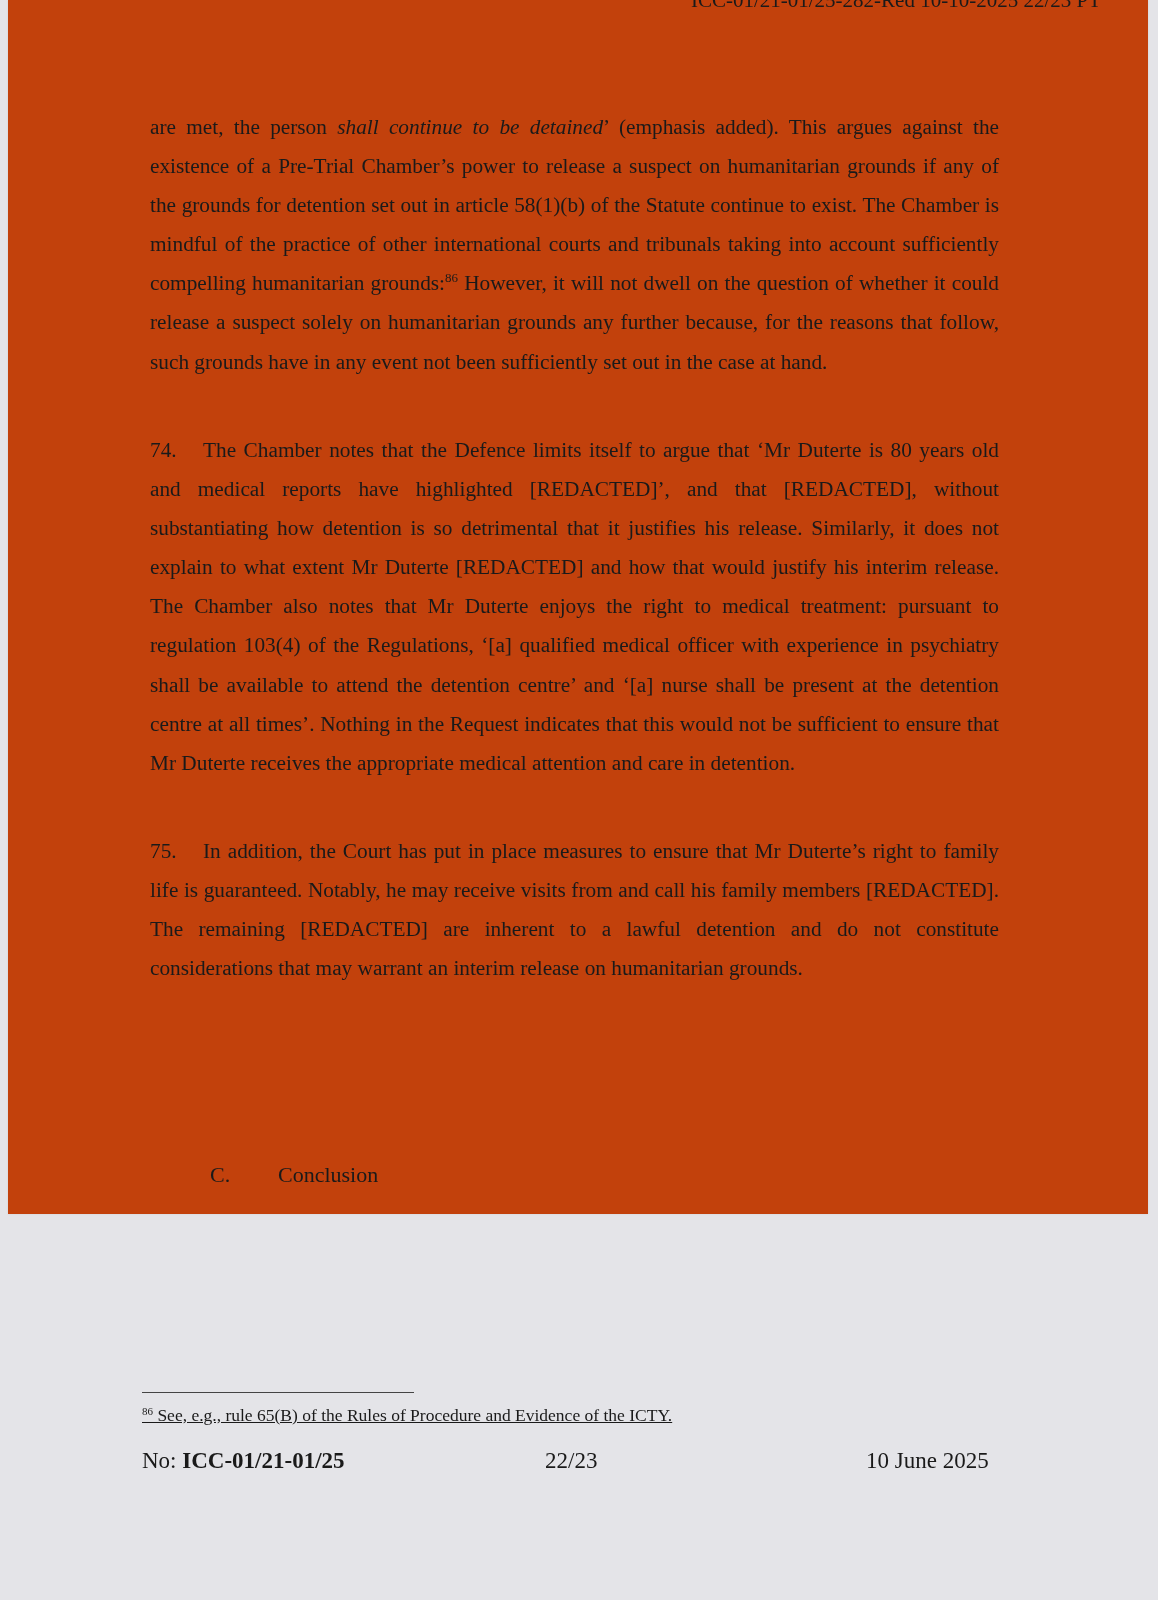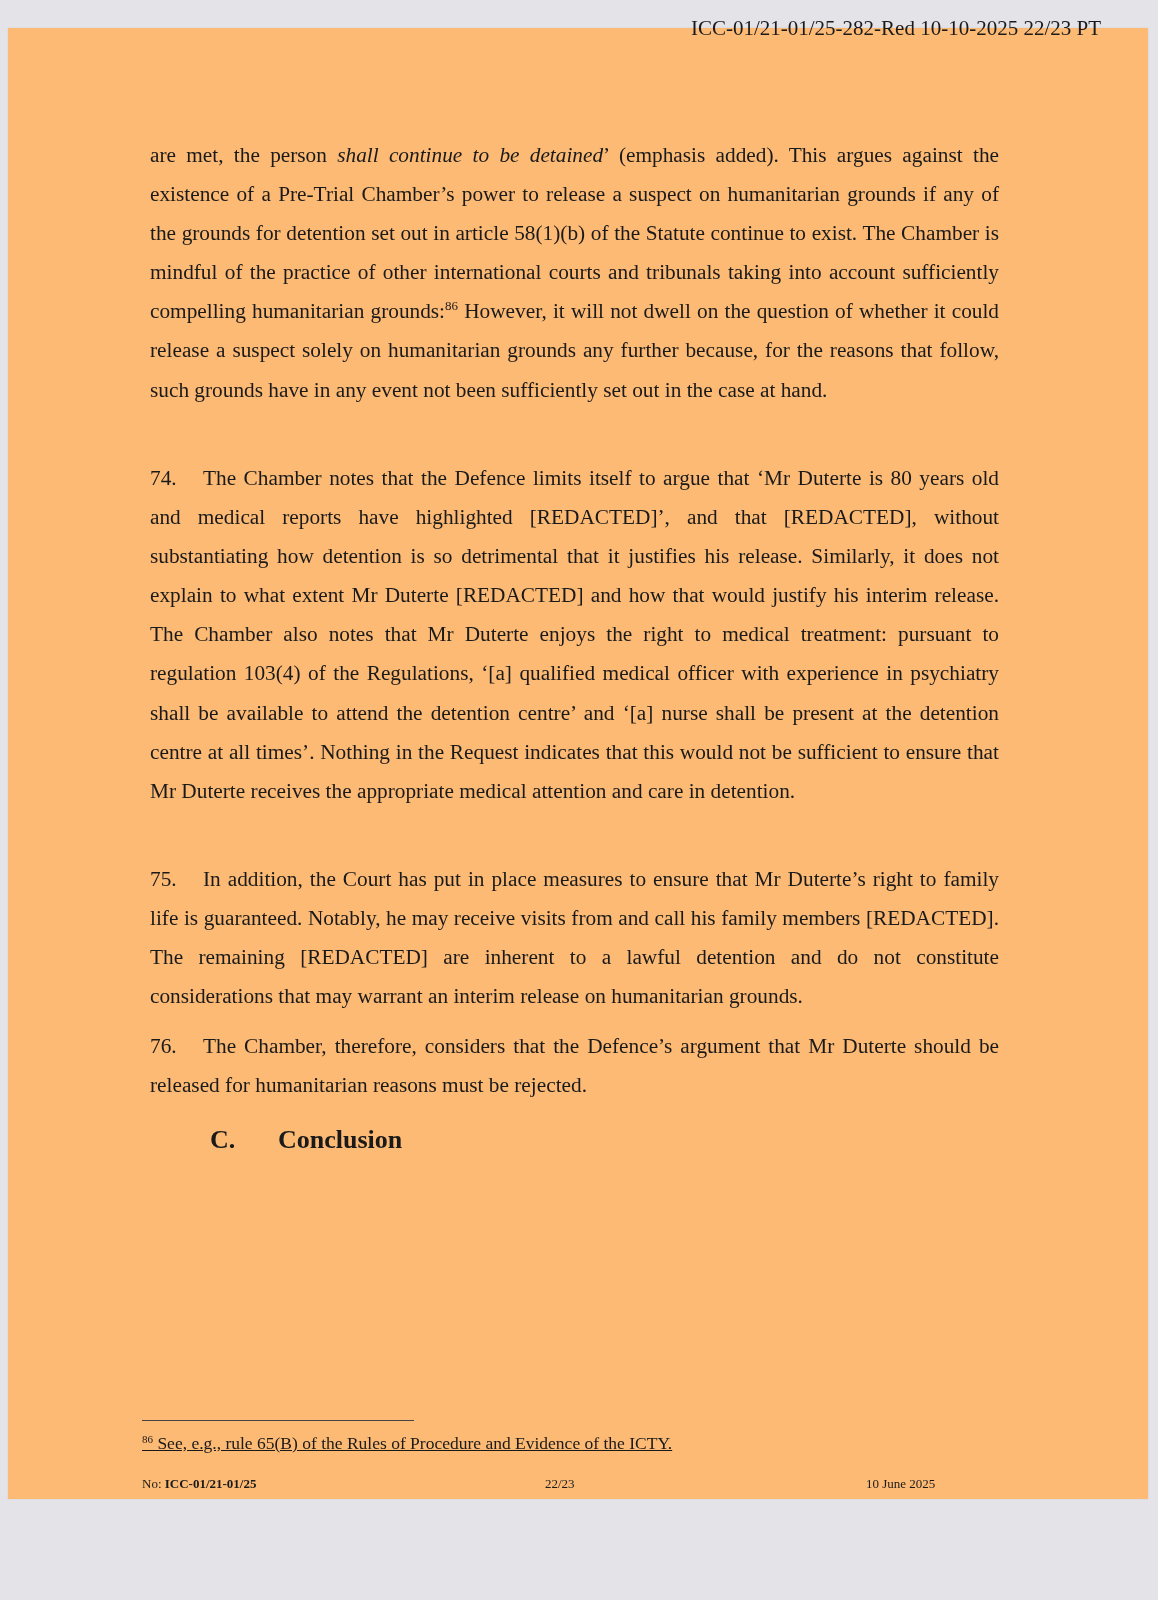--- a/index.html
+++ b/index.html
@@ -13,24 +13,23 @@
       position: relative;
       overflow: hidden;
       font-family: "Liberation Serif", "DejaVu Serif", serif;
       color: #1a1a1a;
     }
     .page {
       position: absolute;
       left: 8px;
       top: 0;
       width: 1140px;
-      height: 1471px;
-      background: #fdba74;
+      height: 1214px;
+      background: #c2410c;
       box-shadow: 0 0 2px rgba(0,0,0,0.08);
-      margin-top: 28px;
     }
     .header-stamp {
       position: absolute;
       top: -12px;
       right: 47px;
       font-size: 21px;
       white-space: nowrap;
       color: #1a1a1a;
     }
     .body-text {
@@ -49,23 +48,23 @@
       width: 53px;
     }
     sup {
       font-size: 13px;
       line-height: 0;
       vertical-align: 8px;
     }
     .heading {
       position: absolute;
       left: 202px;
-      top: 1097px;
-      font-size: 26px;
-      font-weight: bold;
+      top: 1162px;
+      font-size: 22px;
+      font-weight: normal;
     }
     .heading .h-num {
       display: inline-block;
       width: 68px;
     }
     .fn-rule {
       position: absolute;
       left: 134px;
       top: 1392px;
       width: 272px;
@@ -80,21 +79,21 @@
       white-space: nowrap;
       text-decoration: underline;
     }
     .footnote sup {
       font-size: 11px;
       vertical-align: 6px;
     }
     .footer {
       position: absolute;
       top: 1448px;
-      font-size: 13px;
+      font-size: 23px;
       white-space: nowrap;
     }
     .footer-left { left: 134px; }
     .footer-center { left: 537px; }
     .footer-right { left: 858px; }
     .b { font-weight: bold; }
   </style>
 </head>
 <body>
 
@@ -107,23 +106,20 @@
   </div>
 
   <div class="body-text" style="top:431px;">
     <p class="para"><span class="para-num">74.</span><span>The Chamber notes that the Defence limits itself to argue that ‘Mr Duterte is 80 years old and medical reports have highlighted [REDACTED]’, and that [REDACTED], without substantiating how detention is so detrimental that it justifies his release. Similarly, it does not explain to what extent Mr Duterte [REDACTED] and how that would justify his interim release. The Chamber also notes that Mr Duterte enjoys the right to medical treatment: pursuant to regulation 103(4) of the Regulations, ‘[a] qualified medical officer with experience in psychiatry shall be available to attend the detention centre’ and ‘[a] nurse shall be present at the detention centre at all times’. Nothing in the Request indicates that this would not be sufficient to ensure that Mr Duterte receives the appropriate medical attention and care in detention.</span></p>
   </div>
 
   <div class="body-text" style="top:832px;">
     <p class="para"><span class="para-num">75.</span><span>In addition, the Court has put in place measures to ensure that Mr Duterte’s right to family life is guaranteed. Notably, he may receive visits from and call his family members [REDACTED]. The remaining [REDACTED] are inherent to a lawful detention and do not constitute considerations that may warrant an interim release on humanitarian grounds.</span></p>
   </div>
 
-  <div class="body-text" style="top:999px;">
-    <p class="para"><span class="para-num">76.</span><span>The Chamber, therefore, considers that the Defence’s argument that Mr Duterte should be released for humanitarian reasons must be rejected.</span></p>
-  </div>
 
   <div class="heading">
     <span class="h-num">C.</span><span>Conclusion</span>
   </div>
 
 
   <div class="fn-rule"></div>
   <div class="footnote"><sup>86</sup><span> See, e.g., rule 65(B) of the Rules of Procedure and Evidence of the ICTY.</span></div>
 
   <div class="footer footer-left"><span>No: </span><span class="b">ICC-01/21-01/25</span></div>

